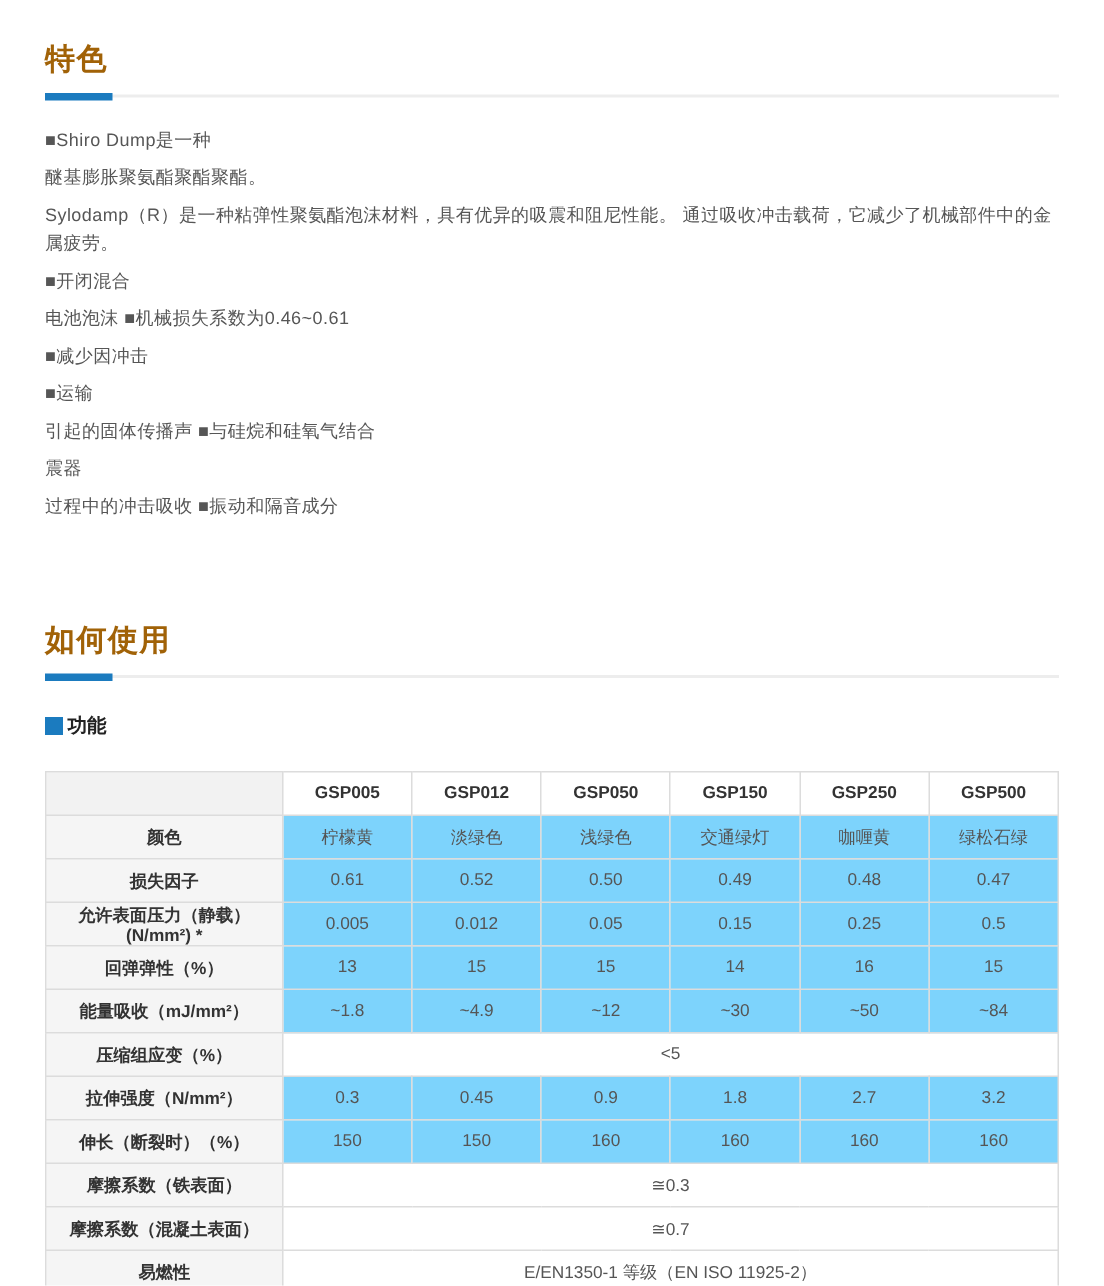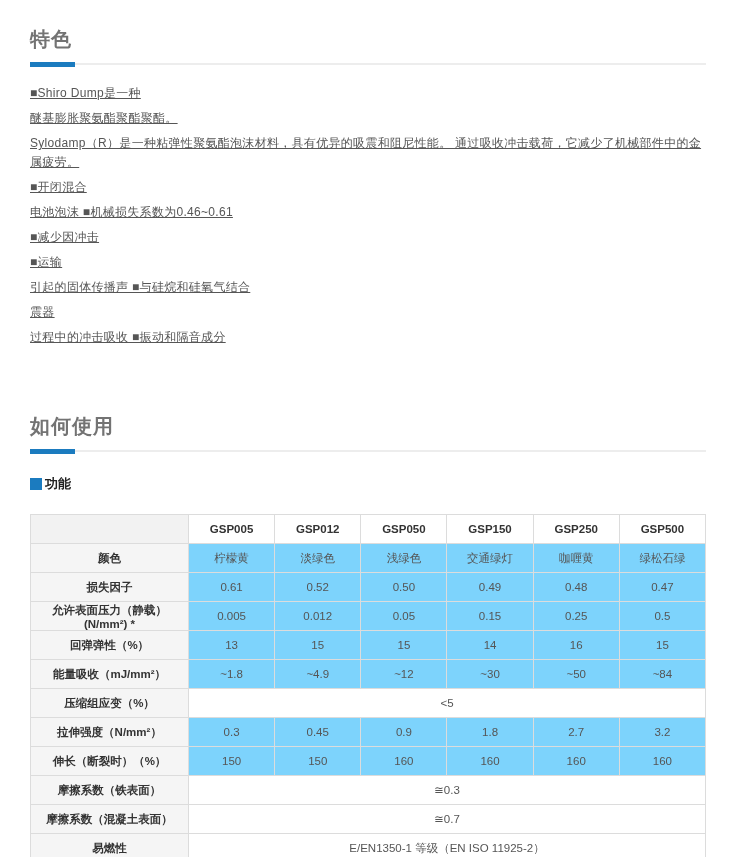--- a/index.html
+++ b/index.html
@@ -5,32 +5,31 @@
   * { margin:0; padding:0; box-sizing:border-box; }
   html,body { background:#ffffff; }
   body {
     width:736px; height:857px; overflow:hidden;
     font-family:"Liberation Sans","DejaVu Sans",sans-serif;
     color:#555;
   }
   .page { padding:26px 30px 0 30px; }
 
   h2.section-title {
-    font-size:20px; font-weight:bold; color:#737373;
+    font-size:20px; font-weight:bold; color:#a16207;
     letter-spacing:1px; margin-bottom:9px;
   }
   .rule { position:relative; height:5px; }
   .rule-line { position:absolute; left:0; right:0; top:1px; height:2px; background:#ededed; }
   .rule-accent { position:absolute; left:0; top:0; width:45px; height:5px; background:#1b7bbf; }
 
   .para { margin-top:17px; }
   .para p {
     font-size:12px; line-height:19px; color:#565656; margin-bottom:6px;
     letter-spacing:0.3px;
-    text-decoration:underline;
   }
 
   .section-howto { margin-top:66px; }
 
   .sub-label {
     margin-top:21px; display:flex; align-items:center;
     font-size:13px; font-weight:bold; color:#222;
   }
   .blue-square { width:12px; height:12px; background:#1b7bbf; display:inline-block; margin-right:3px; }
 

